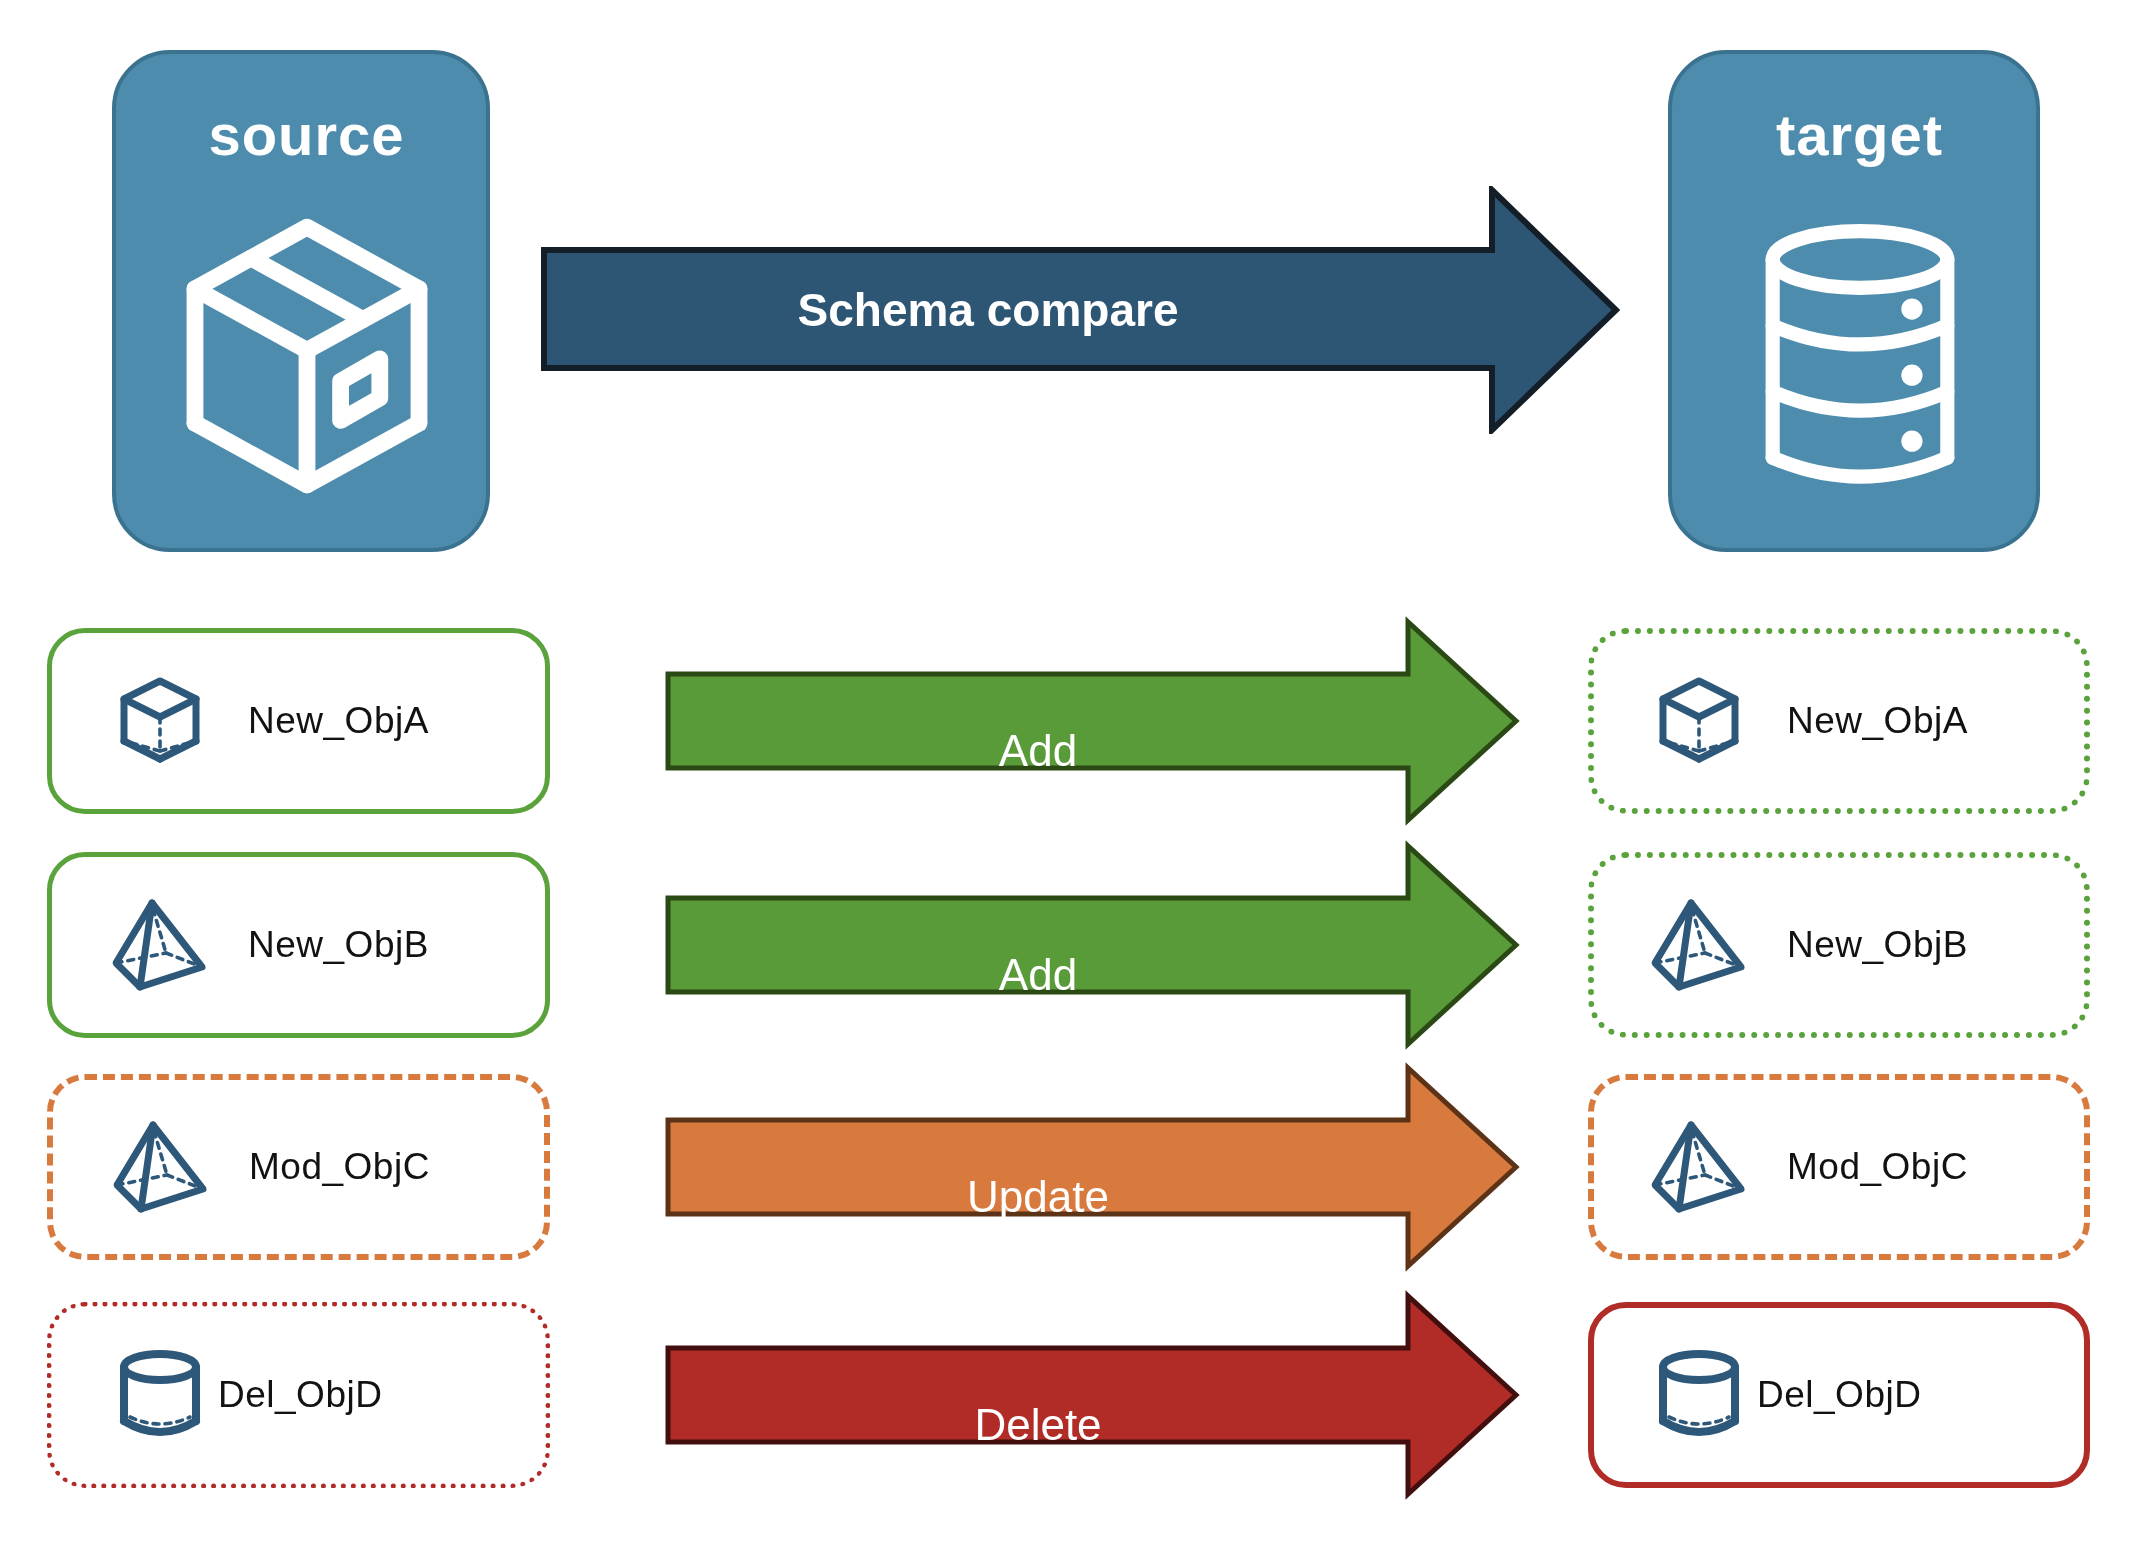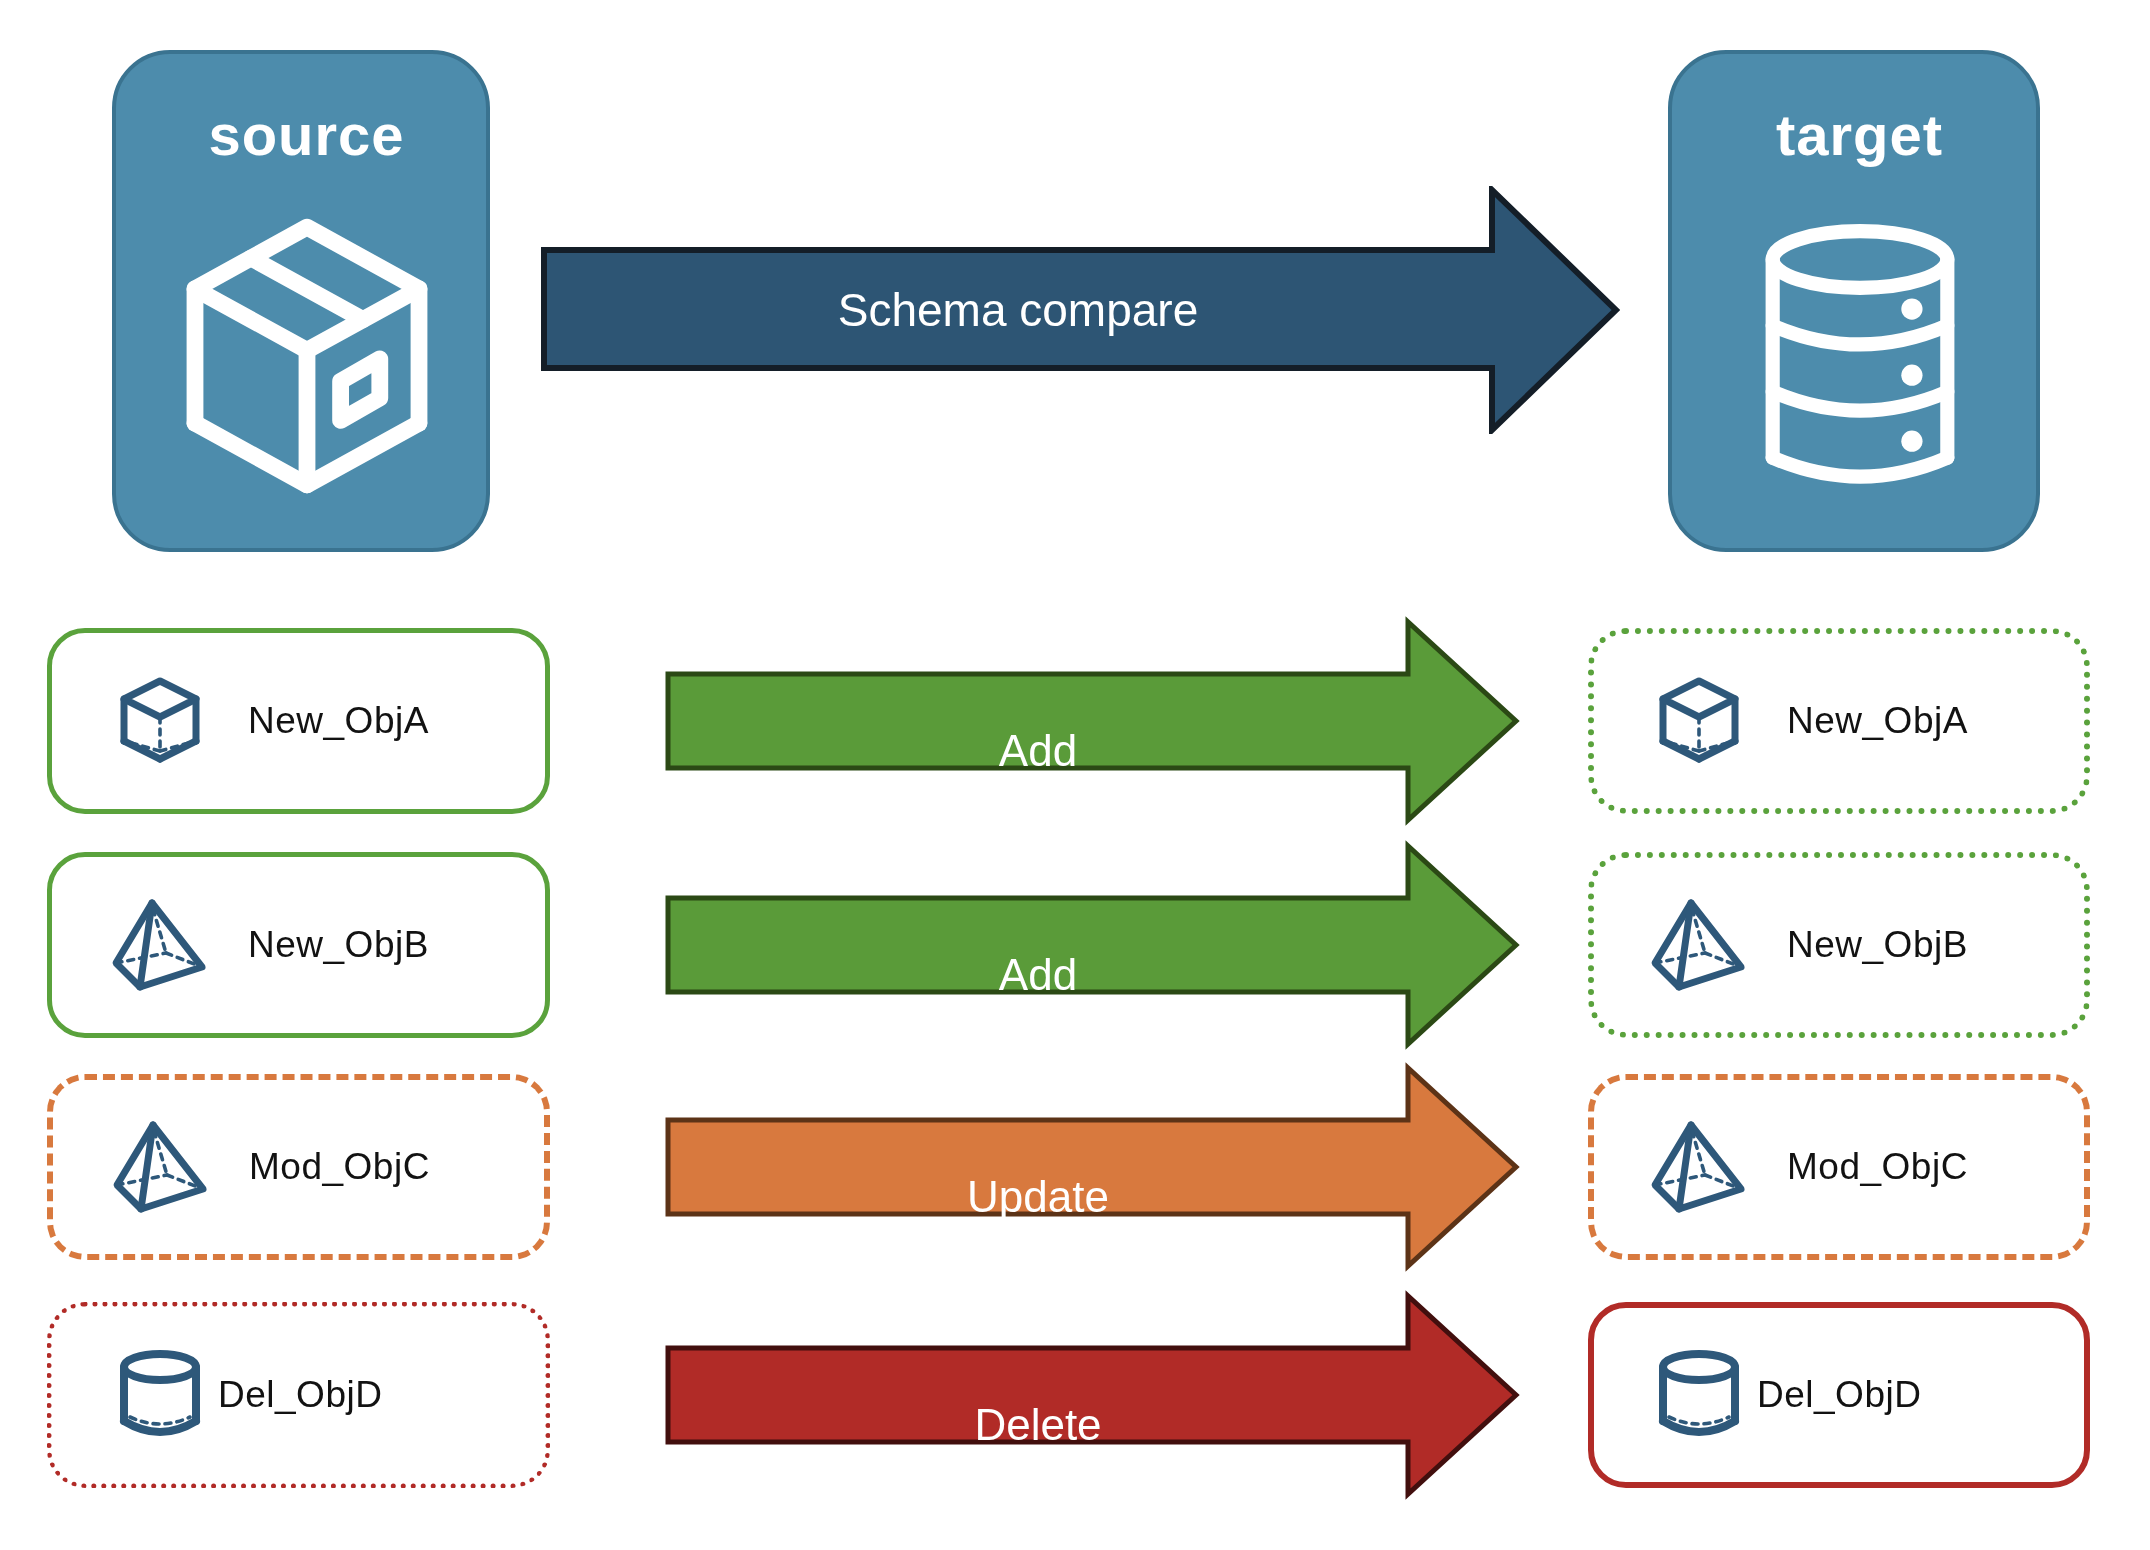--- a/index.html
+++ b/index.html
@@ -94,21 +94,21 @@
         <circle class="dot" cx="72" cy="37" r="4.5"></circle>
         <circle class="dot" cx="72" cy="65" r="4.5"></circle>
         <circle class="dot" cx="72" cy="93" r="4.5"></circle>
       </svg>
     </div>
   </div>
 
   <svg class="compare-arrow" width="1080" height="248" viewBox="0 0 1080 248">
     <polygon points="4,64 952,64 952,4 1076,124 952,244 952,182 4,182"></polygon>
   </svg>
-  <div class="arrow-label" style="left:1018px;top:310px;">Schema compare</div>
+  <div class="arrow-label" style="left:988px;top:310px;font-weight:bold;">Schema compare</div>
 
   <div class="card card-left row-1 b-green-solid">
     <svg class="obj-icon bicon" width="100" height="100" viewBox="0 0 100 100">
       <path class="solid" d="M50 10 L86 28 L50 46 L14 28 Z"></path>
       <path class="solid" d="M14 28 L14 70"></path>
         <path class="solid" d="M86 28 L86 70"></path>
       <path class="solid" d="M14 70 L50 88"></path>
         <path class="solid" d="M86 70 L50 88"></path>
       <path class="dash" d="M50 46 L50 80"></path>
       <path class="dash" d="M50 80 L14 70"></path>

